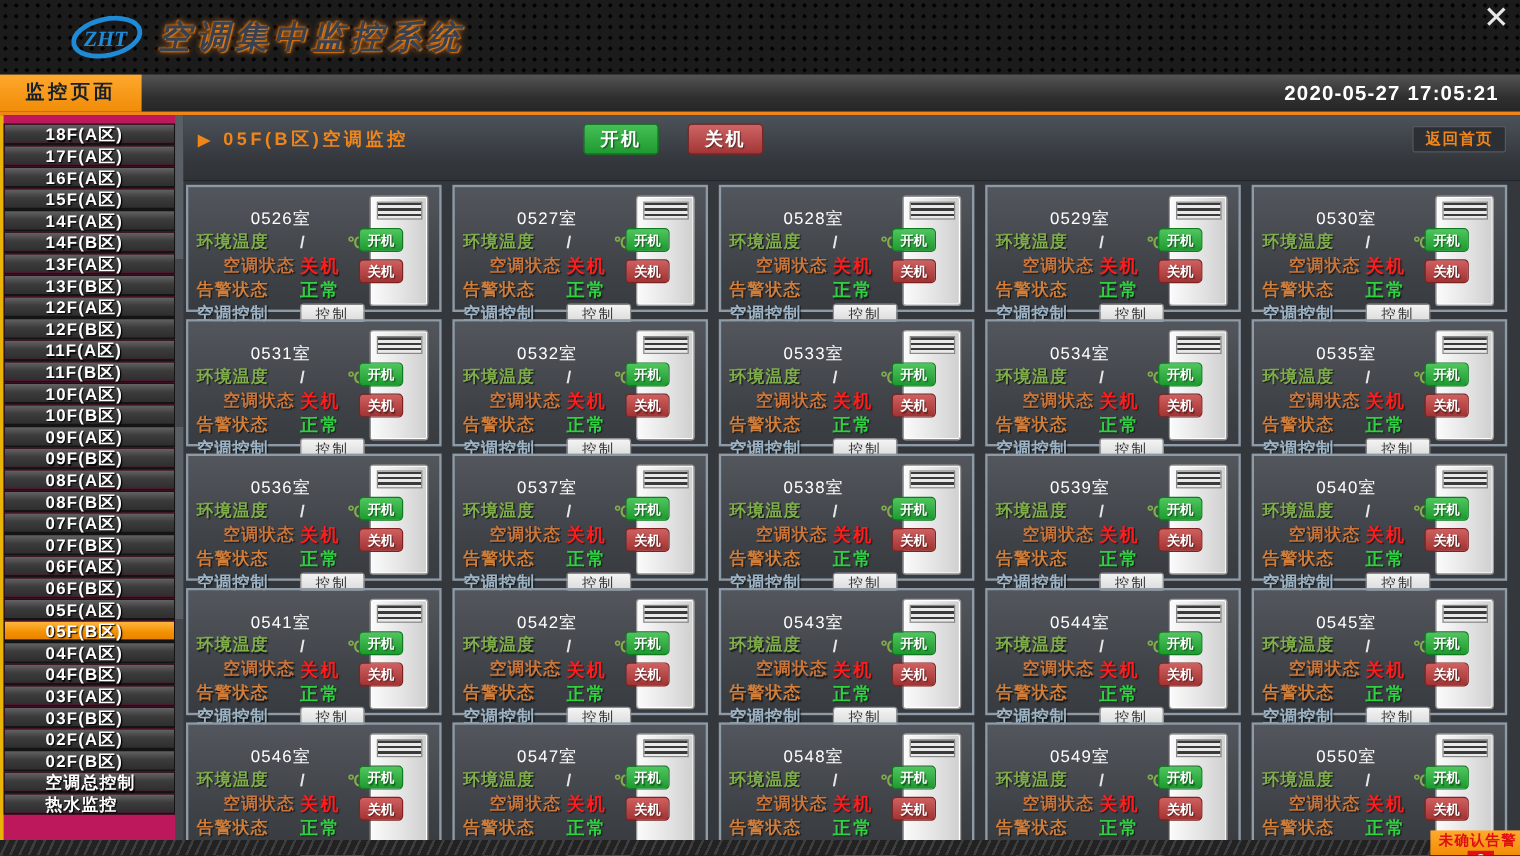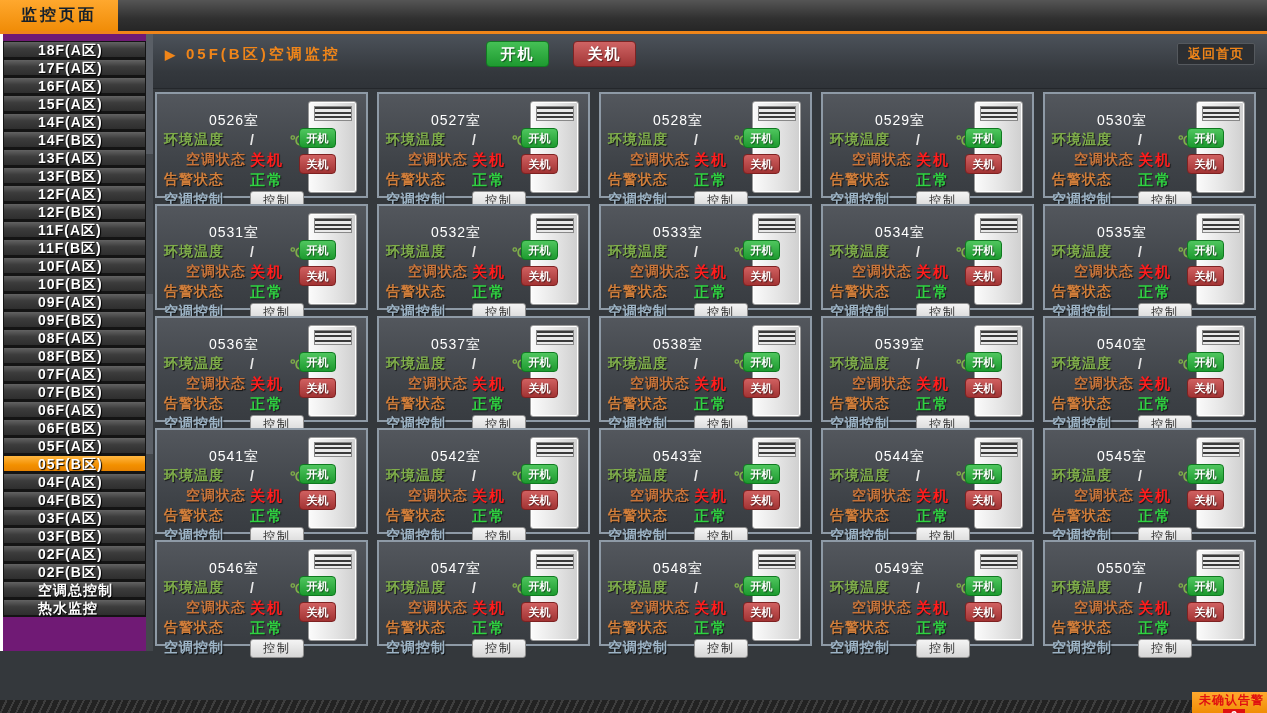--- a/index.html
+++ b/index.html
@@ -41,22 +41,22 @@
   }
   .datetime {
     margin-left:auto; padding-right:18px; align-self:center;
     color:#fff; font-size:17px; font-weight:bold; letter-spacing:1px;
   }
 
   
   .body { display:flex; height:617px; }
 
   .sidebar {
-    width:146px; background:#701a75; padding-top:7px;
-    border-left:3px solid #ffffff; flex:0 0 auto;
+    width:146px; background:#be185d; padding-top:7px;
+    border-left:3px solid #eab308; flex:0 0 auto;
   }
   .side-item {
     height:18px; line-height:16px; padding-left:34px;
     background:linear-gradient(#636363,#3c3c3c 45%,#2e2e2e);
     border:1px solid #141414; border-bottom-width:2px;
     color:#fff; font-size:14px; font-weight:bold; letter-spacing:1px;
     text-shadow:1px 1px 1px #000; cursor:pointer; white-space:nowrap;
   }
   .side-item.active {
     background:linear-gradient(#ffb742,#f39000 60%,#e88300);
@@ -156,23 +156,32 @@
     margin-left:5px; min-width:22px; height:16px; background:#e01010;
     color:#fff; font-size:12px; font-weight:bold;
     display:flex; align-items:center; justify-content:center; padding:0 4px;
   }
 </style>
 </head>
 <body>
 
 <div class="screen">
 
+  <div class="top-header">
+    <svg class="logo" viewBox="0 0 62 40">
+      <ellipse cx="31" cy="20" rx="28" ry="15" fill="none" stroke="#1f8ad6" stroke-width="4" transform="rotate(-12 31 20)"></ellipse>
+      <text x="12" y="27" font-size="18" font-style="italic" font-weight="bold" fill="#1f8ad6" font-family="Liberation Serif, serif">ZHT</text>
+    </svg>
+    <div class="app-title">空调集中监控系统</div>
+    <div class="close-x">✕</div>
+  </div>
 
   <div class="tab-bar">
     <div class="tab">监控页面</div>
+    <div class="datetime">2020-05-27 17:05:21</div>
   </div>
 
   <div class="body">
     <div class="sidebar" id="sidebar">
         <div class="side-item">18F(A区)</div>
         <div class="side-item">17F(A区)</div>
         <div class="side-item">16F(A区)</div>
         <div class="side-item">15F(A区)</div>
         <div class="side-item">14F(A区)</div>
         <div class="side-item">14F(B区)</div>

